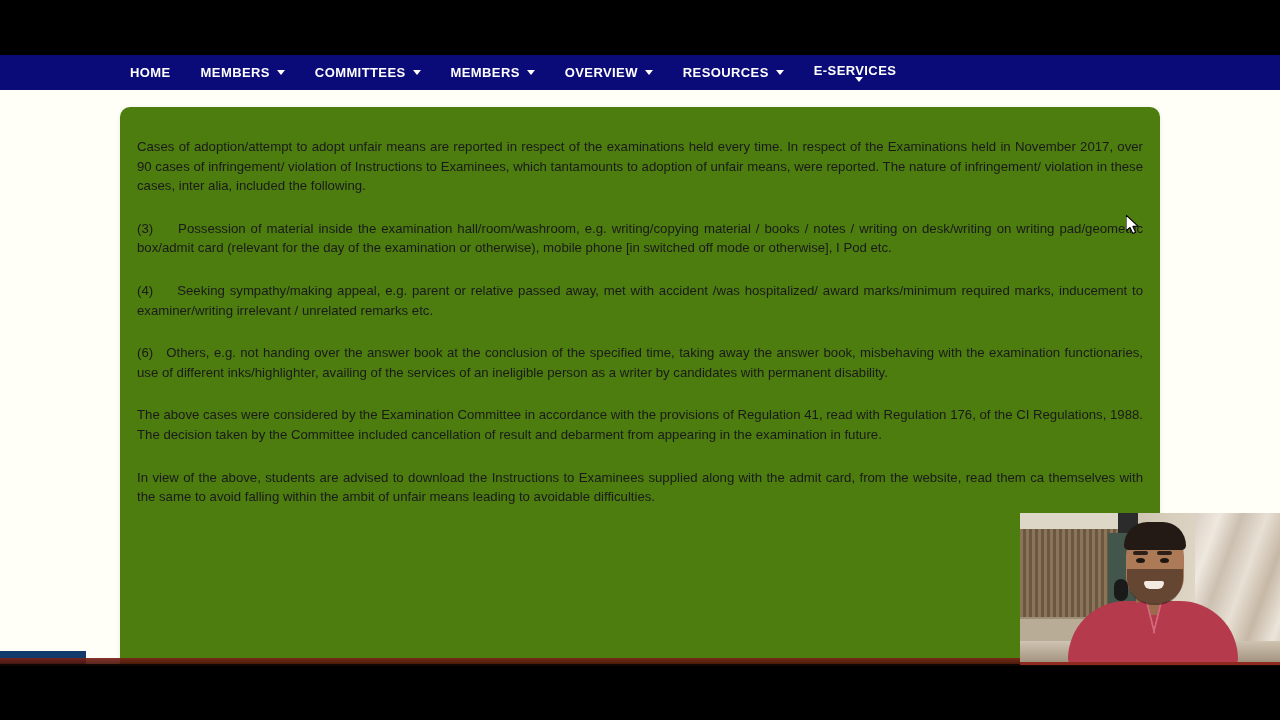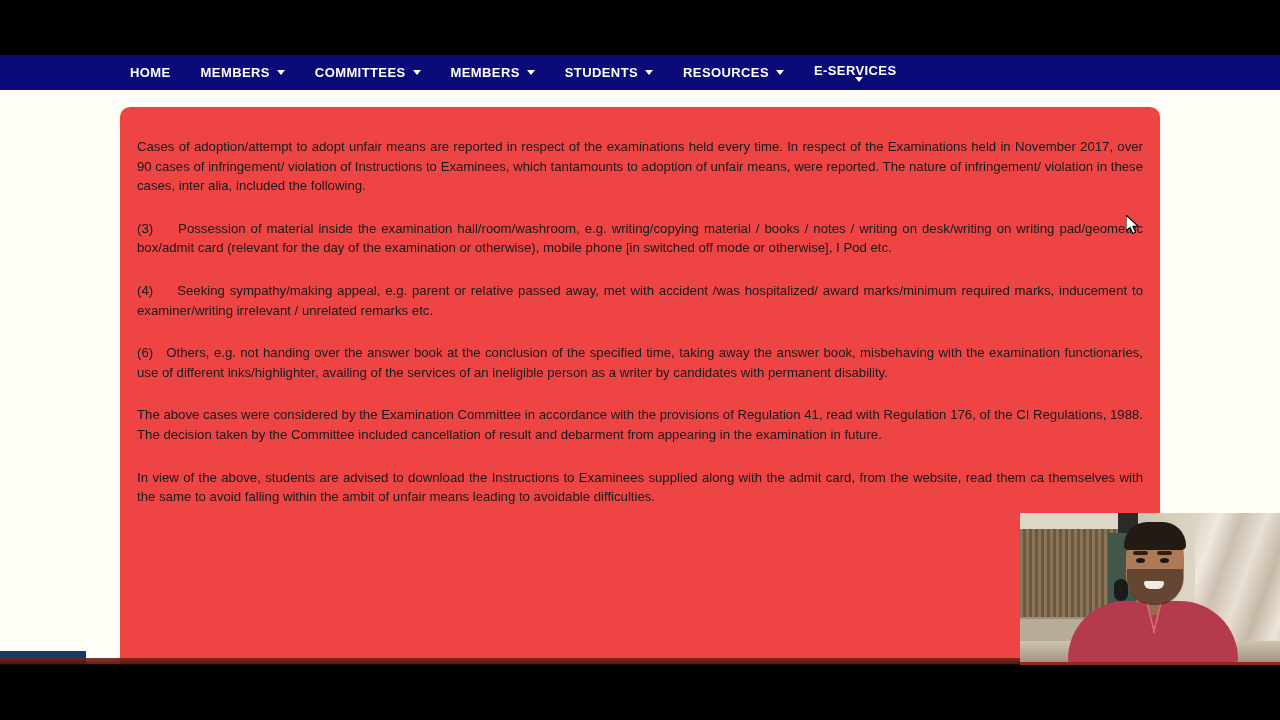--- a/index.html
+++ b/index.html
@@ -81,21 +81,21 @@
     border-top: 5px solid #ffffff;
   }
 
   
   .content-card {
     position: absolute;
     left: 120px;
     top: 52px;
     width: 1040px;
     min-height: 600px;
-    background: #ef4444;
+    background: #4d7c0f;
     border-radius: 10px;
     box-shadow: 0 1px 4px rgba(0,0,0,0.10);
     padding: 30px 17px 40px 17px;
     box-sizing: border-box;
   }
 
   .para {
     color: #1a1a1a;
     font-size: 13.2px;
     line-height: 19.6px;
@@ -314,21 +314,21 @@
       </div>
       <div class="nav-item">
         <span class="nav-label">COMMITTEES</span>
         <span class="caret"></span>
       </div>
       <div class="nav-item">
         <span class="nav-label">MEMBERS</span>
         <span class="caret"></span>
       </div>
       <div class="nav-item">
-        <span class="nav-label">STUDENTS</span>
+        <span class="nav-label">OVERVIEW</span>
         <span class="caret"></span>
       </div>
       <div class="nav-item">
         <span class="nav-label">RESOURCES</span>
         <span class="caret"></span>
       </div>
       <div class="nav-item">
         <span class="nav-label">E-SERVICES</span>
         <span class="caret"></span>
       </div>

